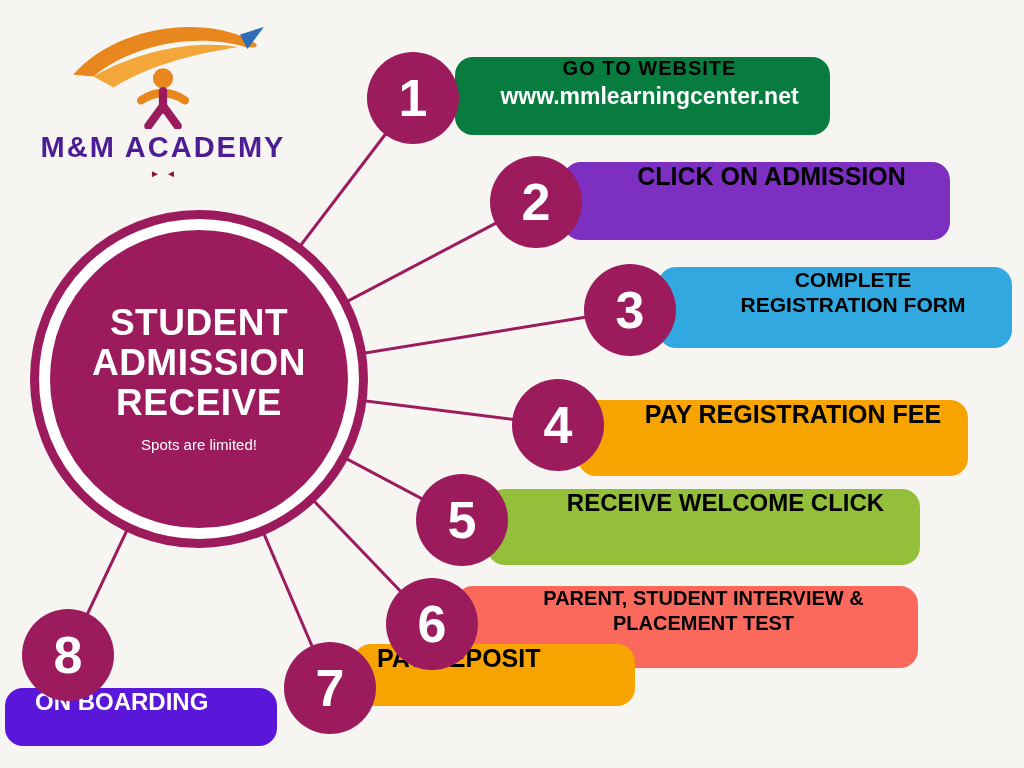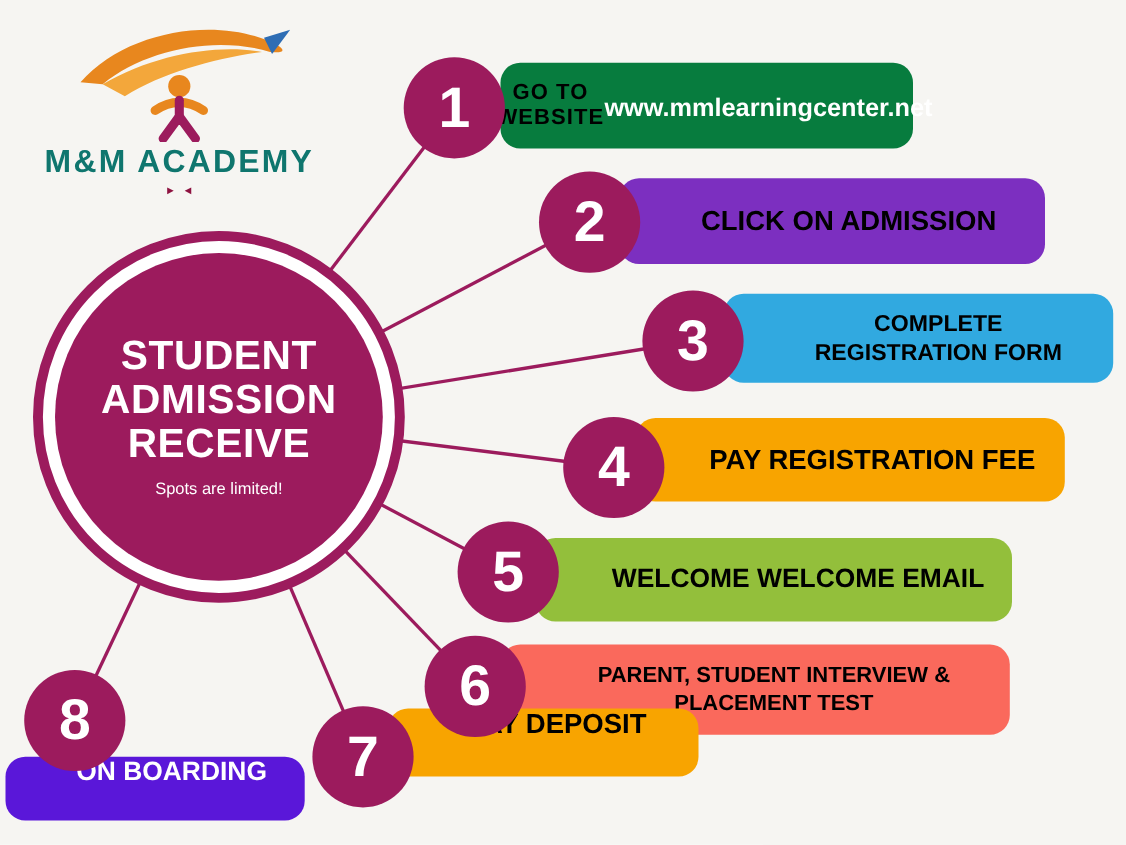--- a/index.html
+++ b/index.html
@@ -25,43 +25,43 @@
   .circle-outer{position:absolute;left:30px;top:210px;width:338px;height:338px;
     border-radius:50%;background:#ffffff;border:9px solid #9c1b5d;box-sizing:border-box;z-index:3;}
   .circle-inner{position:absolute;left:11px;top:11px;right:11px;bottom:11px;border-radius:50%;
     background:#9c1b5d;color:#fff;display:flex;flex-direction:column;align-items:center;justify-content:center;
     text-align:center;}
   .circle-title{font-size:37px;font-weight:800;line-height:1.08;letter-spacing:0.5px;}
   .circle-note{width:232px;font-size:15px;line-height:1.28;margin-top:12px;}
   .circle-note .n1{display:block;}
 
   
-  .bar{position:absolute;z-index:3;border-radius:18px;display:flex;
-    align-items:center;justify-content:center;text-align:center;box-sizing:border-box;}
+  .bar{position:absolute;z-index:3;border-radius:18px;display:flex;flex-direction:column;
+    align-items:center;text-align:center;box-sizing:border-box;}
   .bar-label{font-weight:bold;}
   .bar-sublabel{font-weight:600;}
   .badge{position:absolute;z-index:4;width:92px;height:92px;border-radius:50%;
     display:flex;align-items:center;justify-content:center;
     color:#fff;font-size:52px;font-weight:bold;}
 
   
   .s1-bar{left:455px;top:57px;width:375px;height:78px;padding-left:14px;}
   .s1-bar .bar-label{font-size:20px;letter-spacing:1px;}
   .s1-bar .bar-sublabel{font-size:23px;margin-top:3px;}
   .s1-badge{left:367px;top:52px;}
 
   .s2-bar{left:563px;top:162px;width:387px;height:78px;padding-left:30px;}
   .s2-bar .bar-label{font-size:25px;}
   .s2-badge{left:490px;top:156px;}
 
   .s3-bar{left:658px;top:267px;width:354px;height:81px;padding-left:36px;}
   .s3-bar .bar-label{font-size:21px;max-width:250px;line-height:1.2;}
   .s3-badge{left:584px;top:264px;}
 
-  .s4-bar{left:578px;top:380px;width:390px;height:76px;padding-left:40px;}
+  .s4-bar{left:578px;top:400px;width:390px;height:76px;padding-left:40px;}
   .s4-bar .bar-label{font-size:25px;}
   .s4-badge{left:512px;top:379px;}
 
   .s5-bar{left:487px;top:489px;width:433px;height:76px;padding-left:44px;}
   .s5-bar .bar-label{font-size:24px;}
   .s5-badge{left:416px;top:474px;}
 
   .s6-bar{left:455px;top:586px;width:463px;height:82px;padding-left:34px;}
   .s6-bar .bar-label{font-size:20px;max-width:370px;line-height:1.25;}
   .s6-badge{left:386px;top:578px;}
@@ -93,21 +93,21 @@
   <div class="logo">
     <svg class="logo-art" width="220" height="115" viewBox="0 0 240 125">
       <path d="M22 66 C 66 16, 150 2, 206 24 C 226 32, 228 38, 210 36 C 158 20, 88 32, 44 68 Z" fill="#e8871e"></path>
       <path d="M44 68 C 96 38, 158 28, 202 36 C 158 42, 104 56, 66 80 Z" fill="#f3a73b"></path>
       <path d="M204 22 L 230 14 L 212 38 Z" fill="#2e6db4"></path>
       <circle cx="120" cy="70" r="11" fill="#e8871e"></circle>
       <path d="M96 94 Q 120 78 144 94" stroke="#e8871e" stroke-width="9" fill="none" stroke-linecap="round"></path>
       <path d="M120 84 L 120 104" stroke="#9c1b5d" stroke-width="9" stroke-linecap="round"></path>
       <path d="M120 100 L 104 122 M120 100 L 136 122" stroke="#9c1b5d" stroke-width="9" fill="none" stroke-linecap="round"></path>
     </svg>
-    <div class="logo-name" style="color: #0f766e;">M&amp;M ACADEMY</div>
+    <div class="logo-name" style="color: #4c1d95;">M&amp;M ACADEMY</div>
     <div class="logo-tagline" style="color: rgb(142, 18, 64);">
       <span class="tl-arrow">►</span>
       <span class="tl-arrow">◄</span>
     </div>
   </div>
 
   <div class="circle-outer">
     <div class="circle-inner" style="background: rgb(156, 27, 93);">
       <div class="circle-title">
         <div>STUDENT</div>
@@ -135,21 +135,21 @@
     <div class="bar-label" style="color: rgb(0, 0, 0);">COMPLETE REGISTRATION FORM</div>
   </div>
   <div class="badge s3-badge" style="background: rgb(156, 27, 93); color: rgb(255, 255, 255);">3</div>
 
   <div class="bar s4-bar" style="background: rgb(248, 164, 0);">
     <div class="bar-label" style="color: rgb(0, 0, 0);">PAY REGISTRATION FEE</div>
   </div>
   <div class="badge s4-badge" style="background: rgb(156, 27, 93); color: rgb(255, 255, 255);">4</div>
 
   <div class="bar s5-bar" style="background: rgb(147, 191, 59);">
-    <div class="bar-label" style="color: rgb(0, 0, 0);">WELCOME WELCOME EMAIL</div>
+    <div class="bar-label" style="color: rgb(0, 0, 0);">RECEIVE WELCOME CLICK</div>
   </div>
   <div class="badge s5-badge" style="background: rgb(156, 27, 93); color: rgb(255, 255, 255);">5</div>
 
   <div class="bar s6-bar" style="background: rgb(250, 105, 92);">
     <div class="bar-label" style="color: #000000;">PARENT, STUDENT INTERVIEW &amp; PLACEMENT TEST</div>
   </div>
   <div class="badge s6-badge" style="background: rgb(156, 27, 93); color: rgb(255, 255, 255);">6</div>
 
   <div class="bar s7-bar" style="background: rgb(248, 164, 0);">
     <div class="bar-label" style="color: rgb(0, 0, 0);">PAY DEPOSIT</div>

